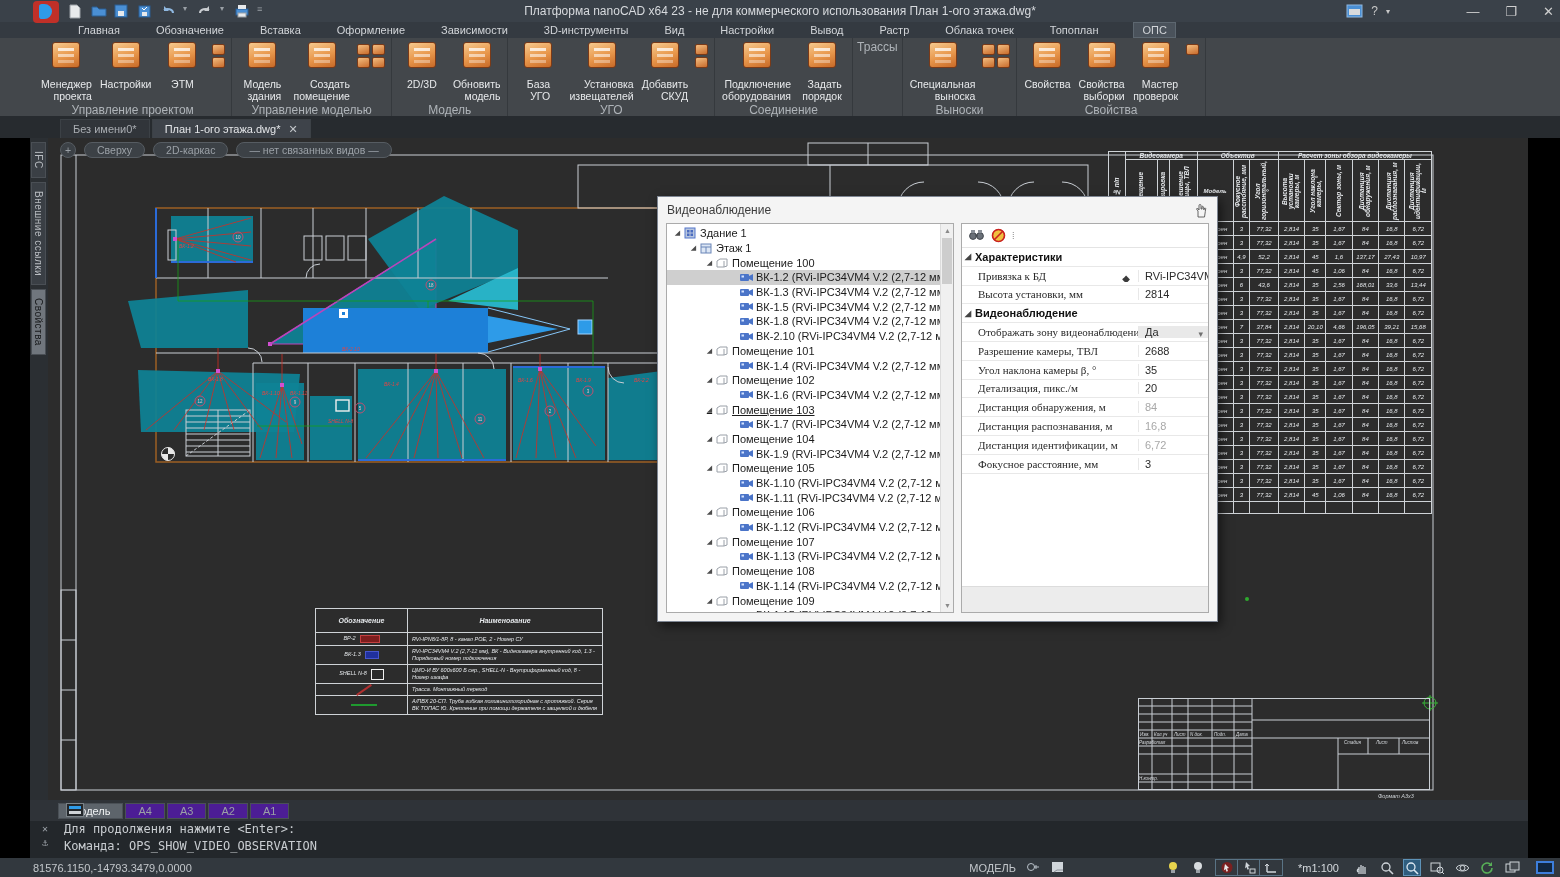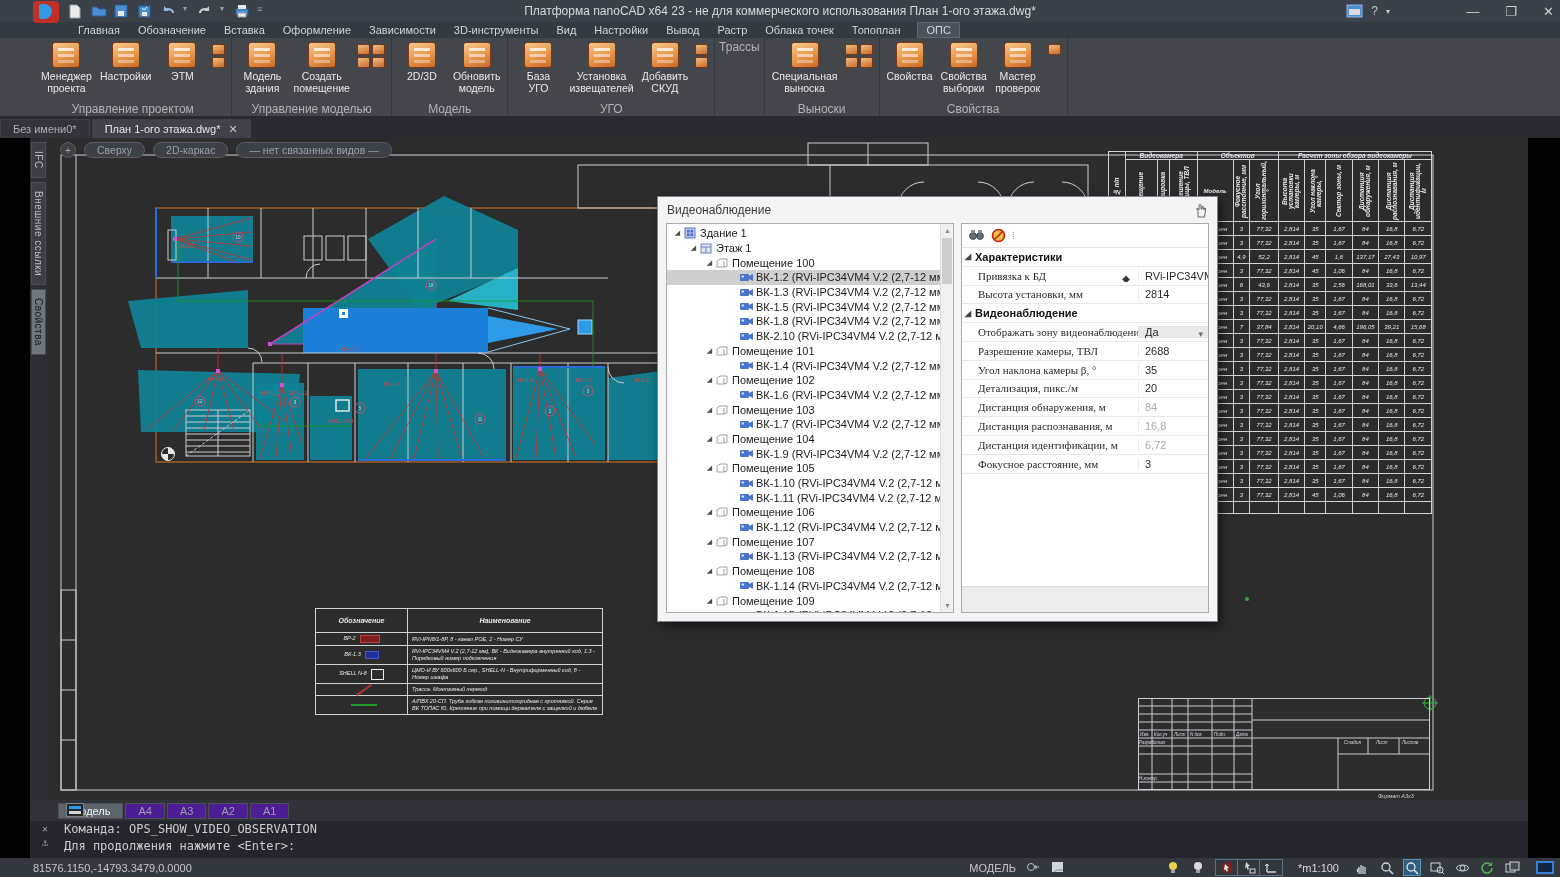--- a/index.html
+++ b/index.html
@@ -12,38 +12,38 @@
   #logo{position:absolute;left:33px;top:1px;width:26px;height:22px;background:#c03028;border-radius:4px;}
   #logo:before{content:"";position:absolute;left:6px;top:3px;width:13px;height:15px;background:#2e9be8;border-radius:3px 8px 8px 3px;}
   #qat{position:absolute;left:68px;top:0;display:flex;align-items:center;gap:7px;height:22px;}
   .qico{width:16px;height:14px;position:relative;}
   .qico svg{display:block;}
   #wtitle{flex:1;text-align:center;color:#d7dade;font-size:12px;}
   #wctl{position:absolute;right:6px;top:0;display:flex;align-items:center;gap:26px;color:#d0d0d0;font-size:13px;height:22px;}
   #helpbox{position:absolute;right:170px;top:0;display:flex;align-items:center;gap:8px;color:#c8c8c8;font-size:12px;height:22px;}
 
   
-  #menubar{left:0;top:22px;width:1560px;height:16px;background:#343a41;display:flex;align-items:center;padding-left:78px;gap:18px;z-index:49;}
+  #menubar{left:0;top:22px;width:1560px;height:16px;background:#343a41;display:flex;align-items:center;padding-left:78px;gap:36px;z-index:49;}
   .mtab{color:#d2d5d9;font-size:11px;white-space:nowrap;cursor:default;}
   .mtab.active{background:#4a525b;outline:1px solid #5d6770;padding:1px 8px;}
 
   
   #ribbon{left:0;top:38px;width:1560px;height:78px;background:#43474b;display:flex;align-items:stretch;padding-left:34px;z-index:48;}
   .rgroup{display:flex;flex-direction:column;border-right:1px solid #35393d;padding:2px 4px 0 4px;}
   .rrow{flex:1;display:flex;align-items:flex-start;gap:2px;}
   .rbtn{display:flex;flex-direction:column;align-items:center;width:auto;min-width:52px;padding:1px 3px;cursor:default;}
   .ricon{width:28px;height:26px;border:1px solid #7a3a18;border-radius:3px;background:linear-gradient(160deg,#f6c98e 0%,#e8964a 55%,#c86a28 100%);position:relative;margin-top:1px;}
   .ricon:after{content:"";position:absolute;left:5px;top:5px;right:5px;height:3px;background:rgba(255,255,255,.75);box-shadow:0 6px 0 rgba(255,255,255,.55),0 12px 0 rgba(255,255,255,.35);}
-  .rlabel{color:#e7e9eb;font-size:10.5px;line-height:12px;text-align:center;white-space:pre-line;margin-top:2px;}
+  .rlabel{color:#e7e9eb;font-size:10.5px;line-height:12px;text-align:right;white-space:pre-line;margin-top:10px;}
   .rtitle{height:14px;color:#aeb3b8;font-size:12px;text-align:center;line-height:14px;}
   .rextra{display:grid;gap:2px;margin:4px 2px 0 2px;align-self:flex-start;}
   .rsq{width:13px;height:11px;border:1px solid #7a3a18;border-radius:2px;background:linear-gradient(160deg,#f3bd80,#c96c2c);}
 
   
-  #doctabs{left:0;top:116px;width:1560px;height:22px;background:#272b2f;display:flex;align-items:flex-end;z-index:47;}
+  #doctabs{left:0;top:116px;width:1560px;height:22px;background:#272b2f;display:flex;align-items:flex-end;padding-left:60px;z-index:47;}
   .dtab{height:19px;display:flex;align-items:center;gap:8px;padding:0 12px;font-size:11px;color:#a9adb2;background:#31353a;margin-right:2px;border:1px solid #3c4146;border-bottom:none;}
   .dtab.active{background:#3e434a;color:#e4e6e9;}
   .dtab .x{color:#c2c6ca;font-size:11px;}
   #tablist-arrow{position:absolute;right:38px;top:122px;color:#9aa0a6;font-size:9px;}
 
   
   #leftstrip{left:0;top:116px;width:30px;height:684px;background:#000;z-index:40;}
   #sidetabs{left:30px;top:138px;width:18px;height:662px;background:#2b2f33;z-index:41;}
   .stab{writing-mode:vertical-rl;color:#b9bdc2;font-size:10px;background:#3a3f45;border:1px solid #4a4f55;padding:8px 1px;margin:4px 0 0 1px;letter-spacing:.5px;}
   .stab.active{background:#70767d;color:#16181a;}
@@ -301,20 +301,35 @@
             <div class="ricon"></div>
             <div class="rlabel">Добавить
 СКУД</div>
           </div>
           <div class="rextra" style="grid-template-columns: repeat(1, auto);">
             <div class="rsq"></div>
             <div class="rsq"></div>
           </div>
         </div>
         <div class="rtitle">УГО</div>
+      </div>
+      <div class="rgroup">
+        <div class="rrow">
+          <div class="rbtn">
+            <div class="ricon"></div>
+            <div class="rlabel">Подключение
+оборудования</div>
+          </div>
+          <div class="rbtn">
+            <div class="ricon"></div>
+            <div class="rlabel">Задать
+порядок</div>
+          </div>
+        </div>
+        <div class="rtitle">Соединение</div>
       </div>
       <div class="rgroup">
         <div class="rtitle">Трассы</div>
       </div>
       <div class="rgroup">
         <div class="rrow">
           <div class="rbtn">
             <div class="ricon"></div>
             <div class="rlabel">Специальная
 выноска</div>
@@ -1121,21 +1136,21 @@
               <span class="texp"></span>
               <span class="ticon">
                 <svg width="13" height="9">
                   <rect x="0" y="1" width="9" height="7" rx="1" fill="#4a74c8"></rect>
                   <polygon points="9,3 13,1 13,8 9,6" fill="#4a74c8"></polygon>
                   <rect x="1.5" y="2.5" width="2.5" height="2" fill="#cfe0ff"></rect>
                 </svg>
               </span>
               <span class="tlabel">ВК-1.6 (RVi-IPC34VM4 V.2 (2,7-12 мм))</span>
             </div>
-            <div class="trow" style="padding-left: 38px;">
+            <div class="trow" style="padding-left: 38px; text-decoration: underline;">
               <span class="texp">◢</span>
               <span class="ticon">
                 <svg width="12" height="10">
                   <path d="M1 3 L4 1 L11 1 L11 8 L8 9 L1 9 Z" fill="#fff" stroke="#9aa0a8"></path>
                   <line x1="8" y1="3" x2="8" y2="9" stroke="#9aa0a8"></line>
                 </svg>
               </span>
               <span class="tlabel">Помещение 103</span>
             </div>
             <div class="trow" style="padding-left: 62px;">
@@ -1371,22 +1386,22 @@
       <span class="shtab">А3</span>
       <span class="shtab">А2</span>
       <span class="shtab">А1</span>
     </div>
 
   <div id="cmdline" class="abs">
     <div id="cmdico">
       <span>✕</span>
       <span>⚓</span>
     </div>
+    <div class="cline">Для продолжения нажмите &lt;Enter&gt;:</div>
     <div class="cline">Команда: OPS_SHOW_VIDEO_OBSERVATION</div>
-    <div class="cline">Для продолжения нажмите &lt;Enter&gt;:</div>
   </div>
 
   <div id="statusbar" class="abs">
     <span id="coords">81576.1150,-14793.3479,0.0000</span>
     <div id="statusright">
       <span id="modelbl">МОДЕЛЬ</span>
       <span class="sico">
           <svg width="14" height="13">
             <circle cx="5" cy="6" r="3.5" fill="none" stroke="#b8c0c8"></circle>
             <path d="M8 6h5M10 4v4" stroke="#b8c0c8"></path>

